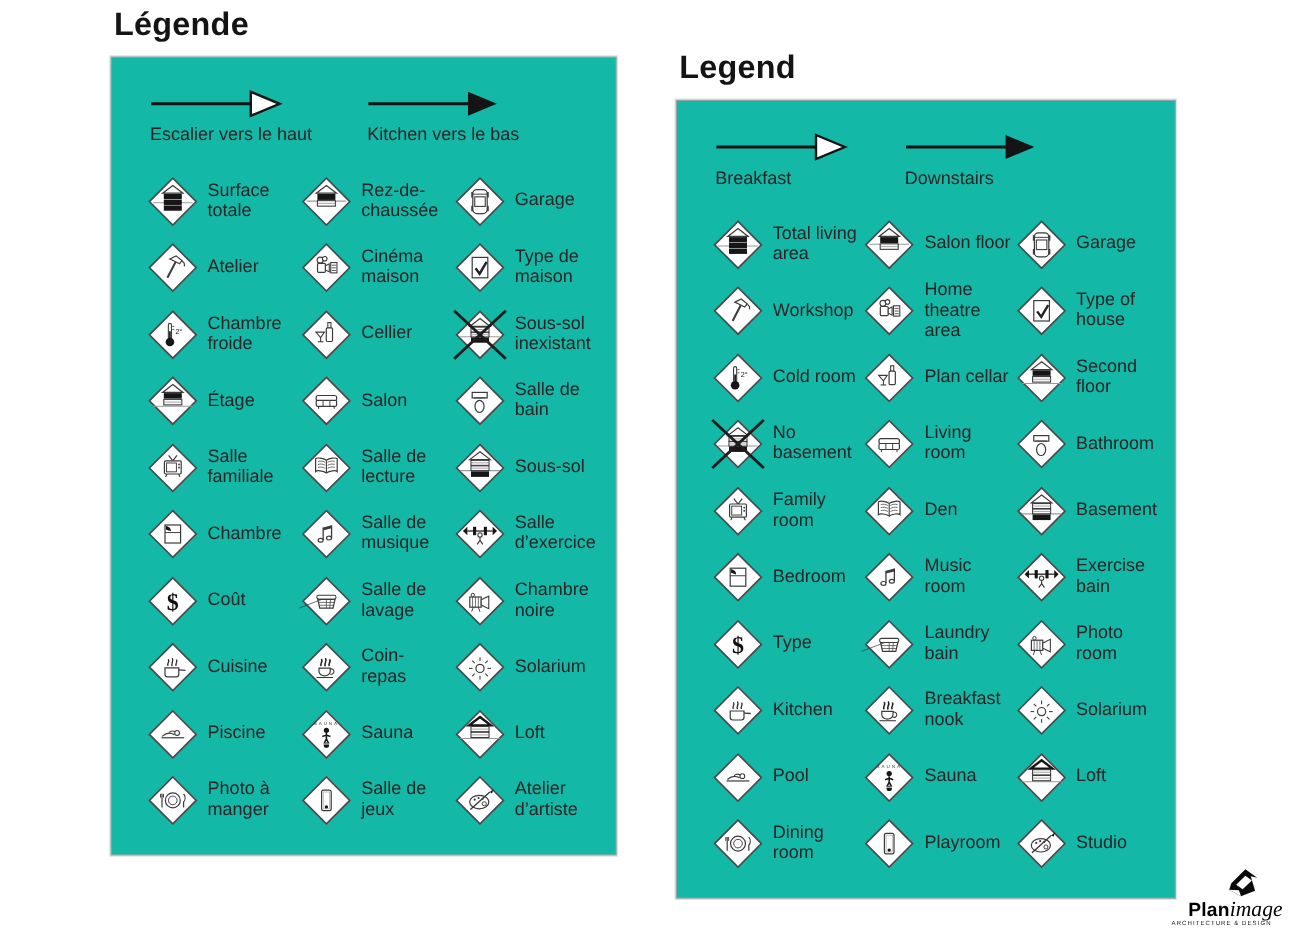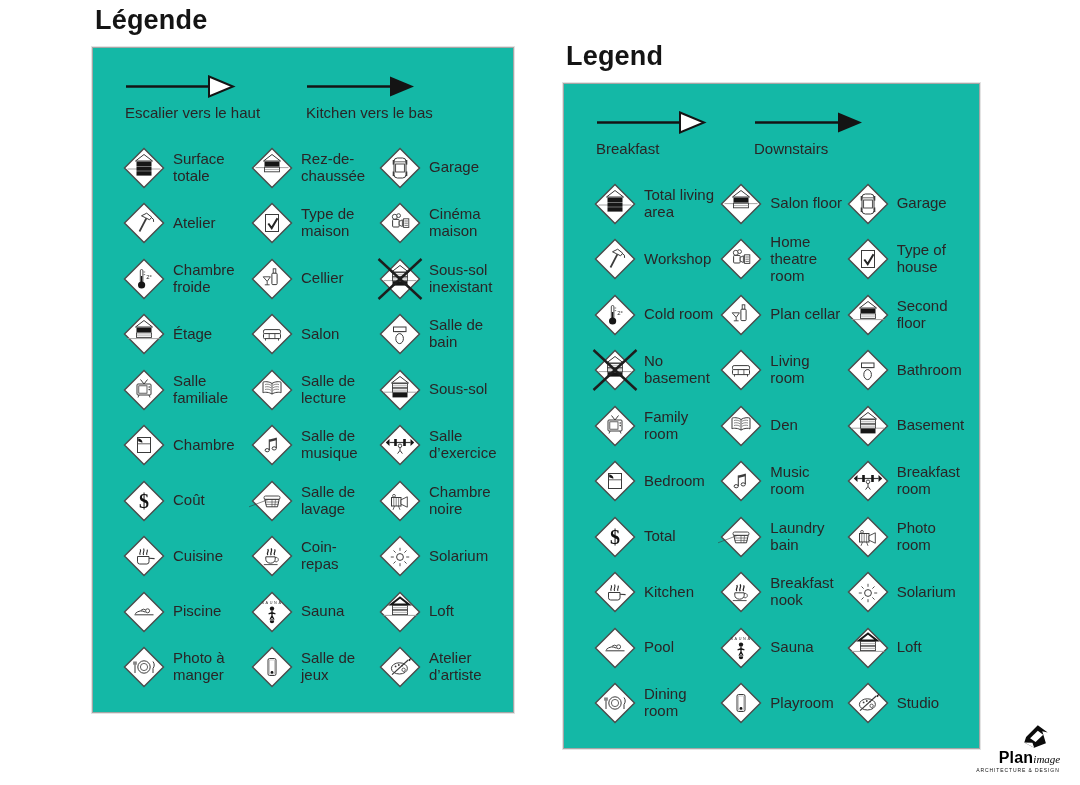--- a/index.html
+++ b/index.html
@@ -32,21 +32,21 @@
   .legend-item{display:flex;align-items:center;gap:6px;}
   .icon-wrap{flex:0 0 auto;width:46px;height:46px;}
   .icon-wrap svg{width:46px;height:46px;display:block;overflow:visible;}
   .item-label{
     font-size:15px;line-height:1.12;max-width:72px;color:#2a2526;
   }
   .logo{position:absolute;right:10px;bottom:12px;width:104px;text-align:center;}
   .logo-mark{width:36px;height:28px;display:block;margin:0 auto 0 52px;}
   .logo-word{font-size:16px;line-height:14px;color:#000;white-space:nowrap;}
   .logo-word b{font-weight:800;letter-spacing:.2px;margin-left:23px;}
-  .logo-word i{font-family:"Liberation Serif", serif;font-style:italic;font-size:11px;}
+  .logo-word i{font-family:"Liberation Serif", serif;font-style:italic;font-size:18px;}
   .logo-tagline{font-size:5px;letter-spacing:.9px;color:#111;margin-top:1px;white-space:nowrap;}
 </style>
 </head>
 <body>
 
 <div id="panels-root">
   <section class="panel-wrap pos-0">
     <h1 class="panel-title">Légende</h1>
     <div class="panel-box">
       <div class="arrows-row">
@@ -115,41 +115,41 @@
                <path d="M20.5,15.8 l5.2,-2.6 5,4 -2.1,2.6 -4.2,-2.1 z" fill="#fff" stroke="#3b3b3b"></path>
                <path d="M30.3,17.5 q3,1.2 2.3,4.4" fill="none" stroke="#3b3b3b"></path>
               </svg>
             </span>
             <span class="item-label">Atelier</span>
           </div>
           <div class="legend-item">
             <span class="icon-wrap">
               <svg viewBox="0 0 46 46" xmlns="http://www.w3.org/2000/svg">
                 <polygon points="23,3.5 42.5,23 23,42.5 3.5,23" fill="#ffffff" stroke="#4a4a4a" stroke-width="1.4"></polygon>
-                <rect x="16.5" y="14.5" width="13" height="17" fill="#fff" stroke="#3b3b3b"></rect>
-                    <path d="M19.3,23.5 l3.4,4.6 5.8,-9.8" fill="none" stroke="#242424" stroke-width="2"></path>
-              </svg>
-            </span>
-            <span class="item-label">Type de maison</span>
-          </div>
-          <div class="legend-item">
-            <span class="icon-wrap">
-              <svg viewBox="0 0 46 46" xmlns="http://www.w3.org/2000/svg">
-                <polygon points="23,3.5 42.5,23 23,42.5 3.5,23" fill="#ffffff" stroke="#4a4a4a" stroke-width="1.4"></polygon>
                 <circle cx="17.8" cy="16.8" r="2.5" fill="#fff" stroke="#3b3b3b" stroke-width="0.9"></circle>
                    <circle cx="21.6" cy="15.6" r="1.9" fill="#fff" stroke="#3b3b3b" stroke-width="0.9"></circle>
                    <rect x="15.6" y="19.4" width="6.6" height="7.6" rx="1" fill="#fff" stroke="#3b3b3b"></rect>
                    <path d="M22.2,21.4 l3.2,-1.6 v6.8 l-3.2,-1.6 z" fill="#fff" stroke="#3b3b3b" stroke-width="0.9"></path>
                    <rect x="26.6" y="18.8" width="5.2" height="8.6" fill="#fff" stroke="#3b3b3b" stroke-width="0.9"></rect>
                    <line x1="27.5" y1="21" x2="30.9" y2="21" stroke="#3b3b3b" stroke-width="0.7"></line>
                    <line x1="27.5" y1="23.2" x2="30.9" y2="23.2" stroke="#3b3b3b" stroke-width="0.7"></line>
                    <line x1="27.5" y1="25.4" x2="30.9" y2="25.4" stroke="#3b3b3b" stroke-width="0.7"></line>
               </svg>
             </span>
             <span class="item-label">Cinéma maison</span>
+          </div>
+          <div class="legend-item">
+            <span class="icon-wrap">
+              <svg viewBox="0 0 46 46" xmlns="http://www.w3.org/2000/svg">
+                <polygon points="23,3.5 42.5,23 23,42.5 3.5,23" fill="#ffffff" stroke="#4a4a4a" stroke-width="1.4"></polygon>
+                <rect x="16.5" y="14.5" width="13" height="17" fill="#fff" stroke="#3b3b3b"></rect>
+                    <path d="M19.3,23.5 l3.4,4.6 5.8,-9.8" fill="none" stroke="#242424" stroke-width="2"></path>
+              </svg>
+            </span>
+            <span class="item-label">Type de maison</span>
           </div>
           <div class="legend-item">
             <span class="icon-wrap">
               <svg viewBox="0 0 46 46" xmlns="http://www.w3.org/2000/svg">
                 <polygon points="23,3.5 42.5,23 23,42.5 3.5,23" fill="#ffffff" stroke="#4a4a4a" stroke-width="1.4"></polygon>
                 <rect x="19.3" y="13.5" width="2.6" height="13" rx="1.3" fill="#fff" stroke="#3b3b3b" stroke-width="0.9"></rect>
                 <circle cx="20.6" cy="29" r="3.6" fill="#161616"></circle>
                 <line x1="20.6" y1="20" x2="20.6" y2="26.5" stroke="#161616" stroke-width="1.4"></line>
                 <line x1="22.6" y1="16" x2="24.2" y2="16" stroke="#3b3b3b" stroke-width="0.7"></line>
                 <line x1="22.6" y1="18.6" x2="24.2" y2="18.6" stroke="#3b3b3b" stroke-width="0.7"></line>
@@ -550,21 +550,21 @@
                 <circle cx="17.8" cy="16.8" r="2.5" fill="#fff" stroke="#3b3b3b" stroke-width="0.9"></circle>
                    <circle cx="21.6" cy="15.6" r="1.9" fill="#fff" stroke="#3b3b3b" stroke-width="0.9"></circle>
                    <rect x="15.6" y="19.4" width="6.6" height="7.6" rx="1" fill="#fff" stroke="#3b3b3b"></rect>
                    <path d="M22.2,21.4 l3.2,-1.6 v6.8 l-3.2,-1.6 z" fill="#fff" stroke="#3b3b3b" stroke-width="0.9"></path>
                    <rect x="26.6" y="18.8" width="5.2" height="8.6" fill="#fff" stroke="#3b3b3b" stroke-width="0.9"></rect>
                    <line x1="27.5" y1="21" x2="30.9" y2="21" stroke="#3b3b3b" stroke-width="0.7"></line>
                    <line x1="27.5" y1="23.2" x2="30.9" y2="23.2" stroke="#3b3b3b" stroke-width="0.7"></line>
                    <line x1="27.5" y1="25.4" x2="30.9" y2="25.4" stroke="#3b3b3b" stroke-width="0.7"></line>
               </svg>
             </span>
-            <span class="item-label">Home theatre room</span>
+            <span class="item-label">Home theatre area</span>
           </div>
           <div class="legend-item">
             <span class="icon-wrap">
               <svg viewBox="0 0 46 46" xmlns="http://www.w3.org/2000/svg">
                 <polygon points="23,3.5 42.5,23 23,42.5 3.5,23" fill="#ffffff" stroke="#4a4a4a" stroke-width="1.4"></polygon>
                 <rect x="16.5" y="14.5" width="13" height="17" fill="#fff" stroke="#3b3b3b"></rect>
                     <path d="M19.3,23.5 l3.4,4.6 5.8,-9.8" fill="none" stroke="#242424" stroke-width="2"></path>
               </svg>
             </span>
             <span class="item-label">Type of house</span>
@@ -723,30 +723,30 @@
                 <polygon points="23,3.5 42.5,23 23,42.5 3.5,23" fill="#ffffff" stroke="#4a4a4a" stroke-width="1.4"></polygon>
                 <line x1="12.5" y1="20.5" x2="33.5" y2="20.5" stroke="#3b3b3b" stroke-width="1.2"></line>
                     <rect x="17.2" y="17" width="2.6" height="7" fill="#161616"></rect>
                     <rect x="26.2" y="17" width="2.6" height="7" fill="#161616"></rect>
                     <polygon points="12.5,17 12.5,24 8.8,20.5" fill="#161616"></polygon>
                     <polygon points="33.5,17 33.5,24 37.2,20.5" fill="#161616"></polygon>
                     <circle cx="23" cy="23.8" r="1.8" fill="#fff" stroke="#3b3b3b" stroke-width="0.9"></circle>
                     <path d="M23,25.6 v2.8 M23,28.4 l-2.4,3.2 M23,28.4 l2.4,3.2" fill="none" stroke="#3b3b3b" stroke-width="1"></path>
               </svg>
             </span>
-            <span class="item-label">Breakfast room</span>
+            <span class="item-label">Exercise bain</span>
           </div>
           <div class="legend-item">
             <span class="icon-wrap">
               <svg viewBox="0 0 46 46" xmlns="http://www.w3.org/2000/svg">
                 <polygon points="23,3.5 42.5,23 23,42.5 3.5,23" fill="#ffffff" stroke="#4a4a4a" stroke-width="1.4"></polygon>
                 <text x="23" y="30" text-anchor="middle" font-size="20" font-weight="bold" fill="#101010" font-family="Liberation Serif, serif">$</text>
               </svg>
             </span>
-            <span class="item-label">Total</span>
+            <span class="item-label">Type</span>
           </div>
           <div class="legend-item">
             <span class="icon-wrap">
               <svg viewBox="0 0 46 46" xmlns="http://www.w3.org/2000/svg">
                 <polygon points="23,3.5 42.5,23 23,42.5 3.5,23" fill="#ffffff" stroke="#4a4a4a" stroke-width="1.4"></polygon>
                 <rect x="15" y="18" width="16" height="3.4" rx="1.6" fill="#fff" stroke="#3b3b3b" stroke-width="0.9"></rect>
                    <path d="M15.8,21.4 h14.4 l-1.7,7.4 h-11 z" fill="#fff" stroke="#3b3b3b"></path>
                    <line x1="16.3" y1="24" x2="29.7" y2="24" stroke="#3b3b3b" stroke-width="0.6"></line>
                    <line x1="16.8" y1="26.4" x2="29.2" y2="26.4" stroke="#3b3b3b" stroke-width="0.6"></line>
                    <line x1="19.5" y1="21.4" x2="20,3" y2="28.8" stroke="#3b3b3b" stroke-width="0.6"></line>

